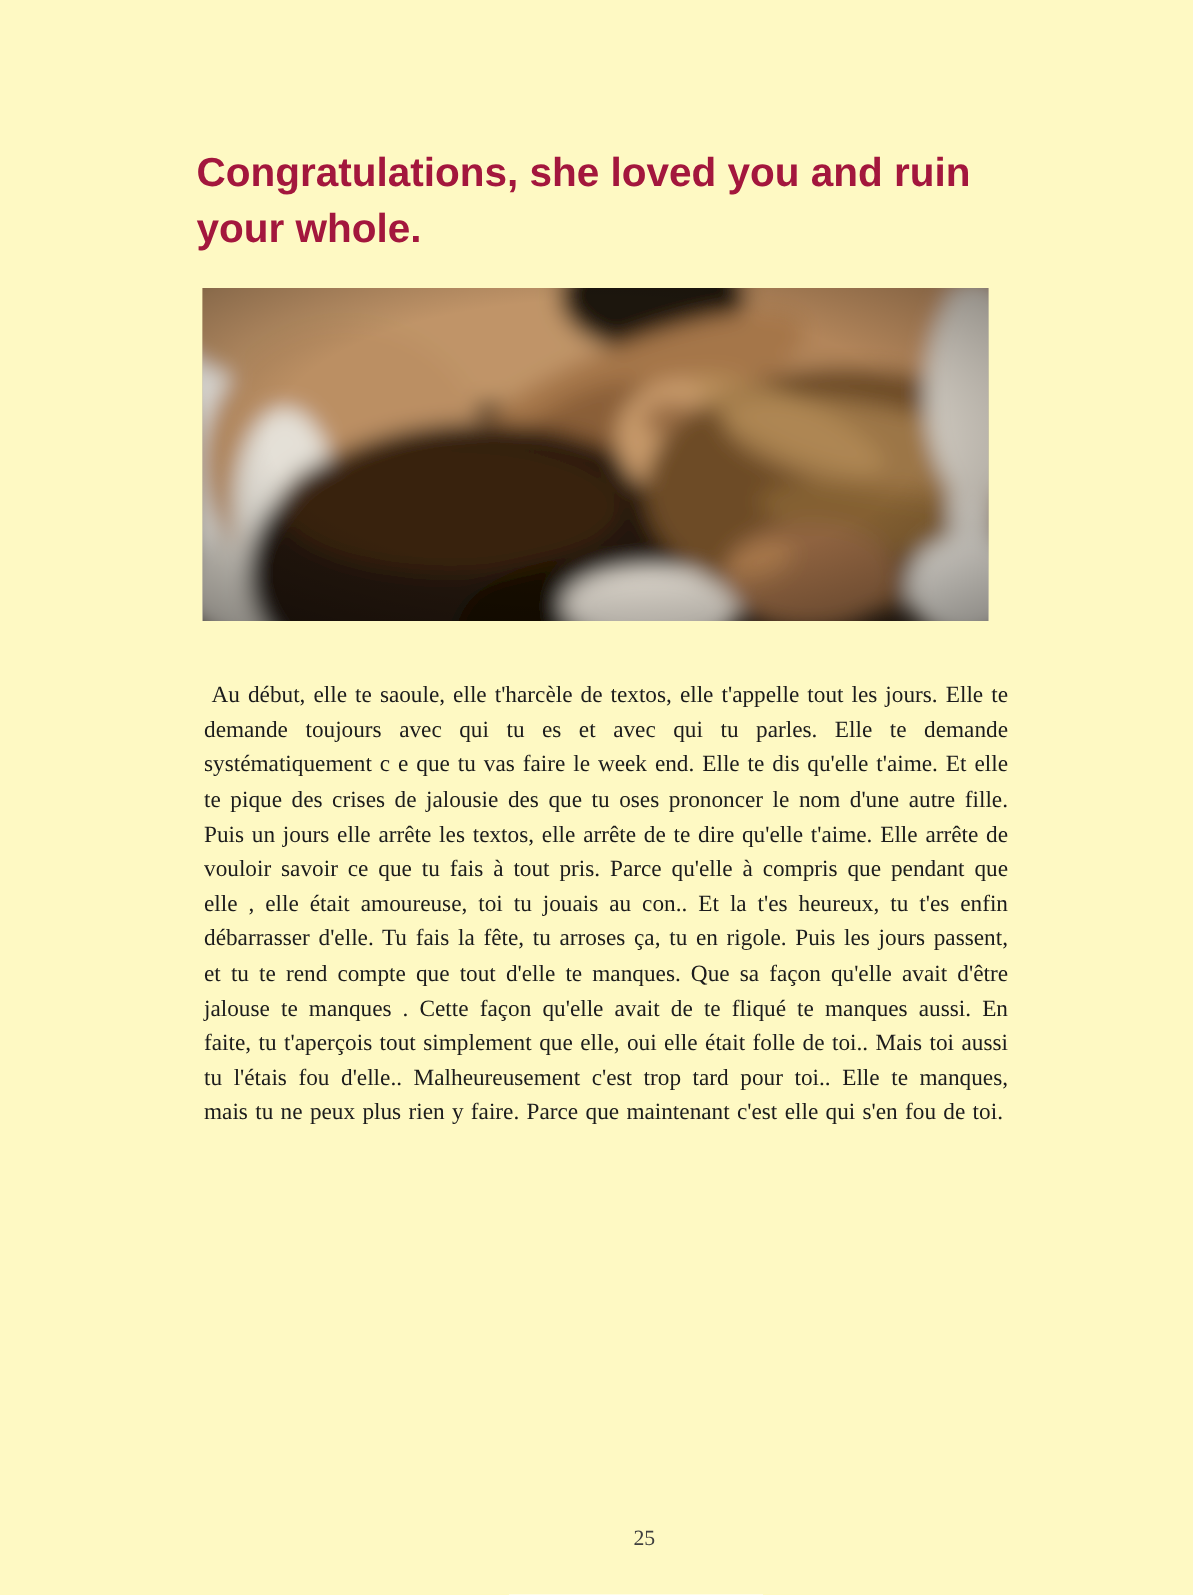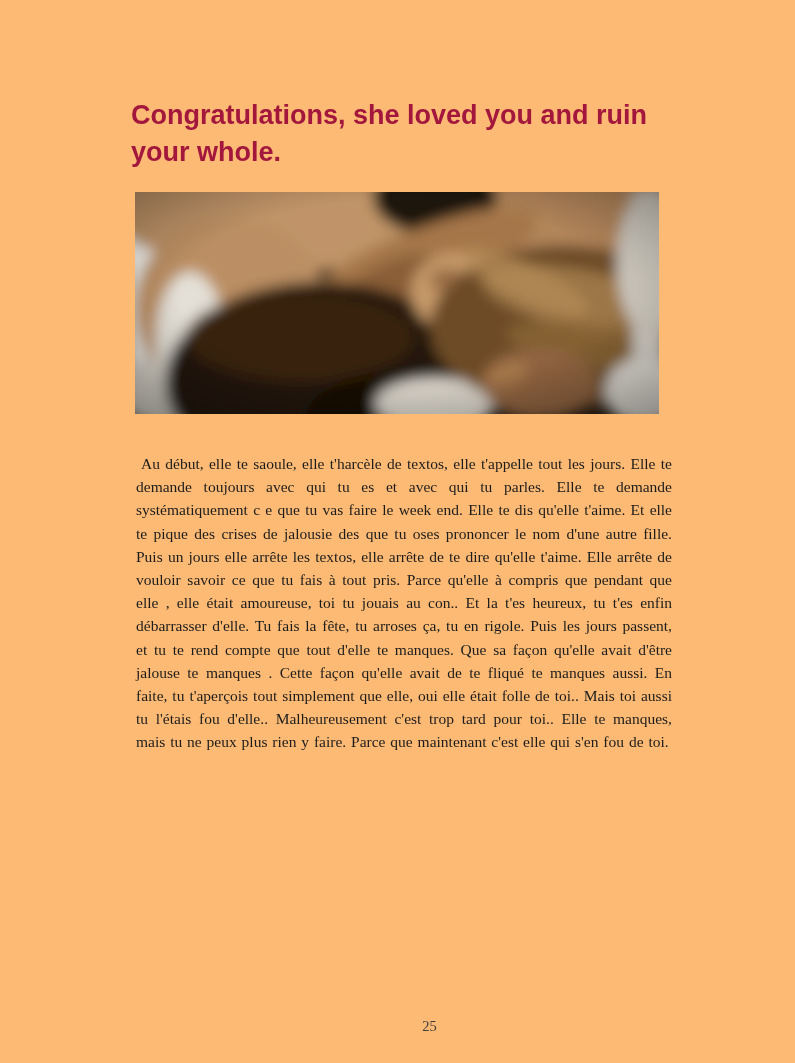--- a/index.html
+++ b/index.html
@@ -4,21 +4,21 @@
 <style>
   html, body {
     margin: 0;
     padding: 0;
     background: #ffffff;
   }
   .page {
     position: relative;
     width: 795px;
     height: 1063px;
-    background: #fdba74;
+    background: #fef9c3;
     overflow: hidden;
     font-family: "Liberation Serif", serif;
   }
   .content {
     position: absolute;
     left: 131px;
     top: 0;
     width: 537px;
   }
   h1.page-title {

